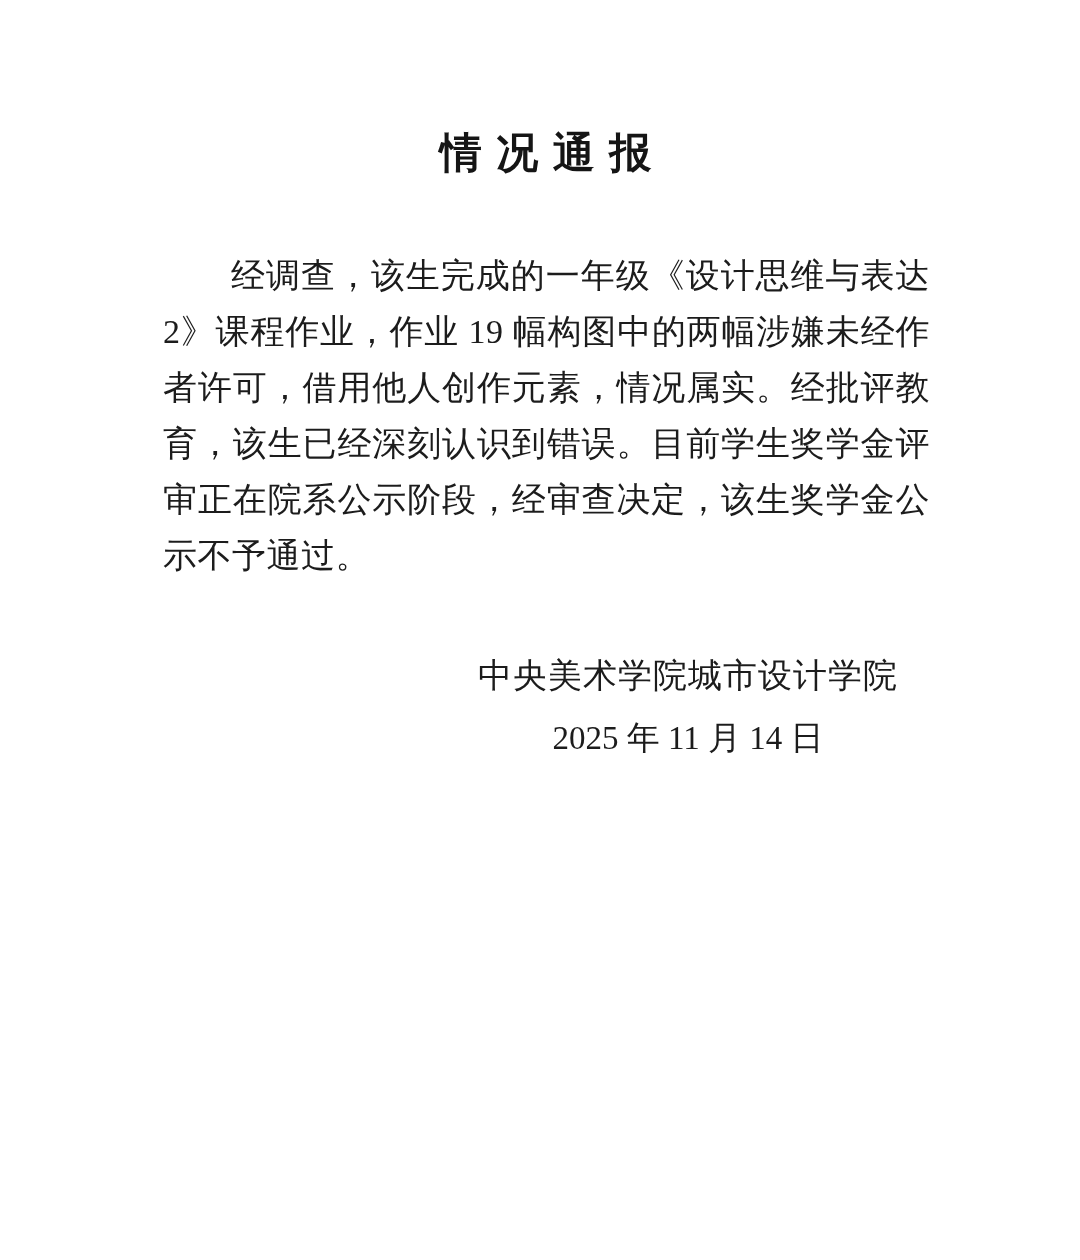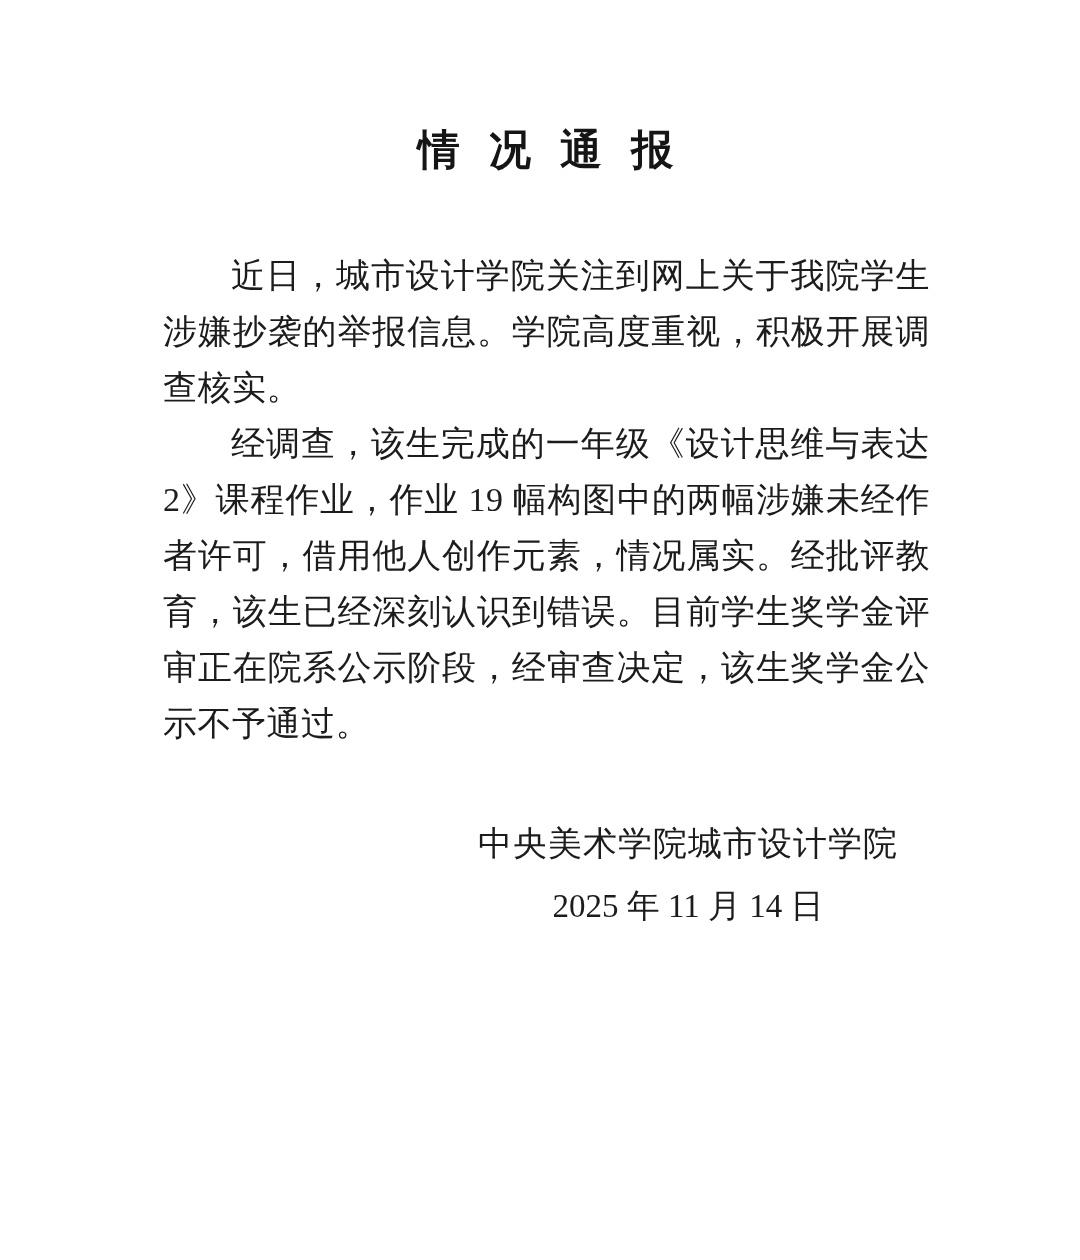--- a/index.html
+++ b/index.html
@@ -22,21 +22,20 @@
     padding: 128px 150px 0 163px;
   }
   .doc-title {
     text-align: center;
     font-size: 42px;
     font-weight: bold;
     letter-spacing: 2px;
     line-height: 1.2;
     margin: 0 0 70px 0;
     color: #151515;
-    font-family: Liberation Mono, monospace;
   }
   .doc-body p {
     margin: 0;
     font-size: 34px;
     line-height: 56px;
     text-indent: 2em;
     text-align: justify;
     text-justify: inter-ideograph;
     letter-spacing: 0.5px;
   }
@@ -59,21 +58,20 @@
   }
 </style>
 </head>
 <body>
 
 <div class="page">
 
   <h1 class="doc-title">情 况 通 报</h1>
 
   <div class="doc-body">
-    <p>近日，城市设计学院关注到网上关于我院学生涉嫌抄袭的举报信息。学院高度重视，积极开展调查核实。</p>
     <p>经调查，该生完成的一年级《设计思维与表达 2》课程作业，作业 19 幅构图中的两幅涉嫌未经作者许可，借用他人创作元素，情况属实。经批评教育，该生已经深刻认识到错误。目前学生奖学金评审正在院系公示阶段，经审查决定，该生奖学金公示不予通过。</p>
   </div>
 
   <div class="doc-sign-block">
     <div class="doc-signature">中央美术学院城市设计学院</div>
     <div class="doc-date">2025 年 11 月 14 日</div>
   </div>
 
 </div>
 

